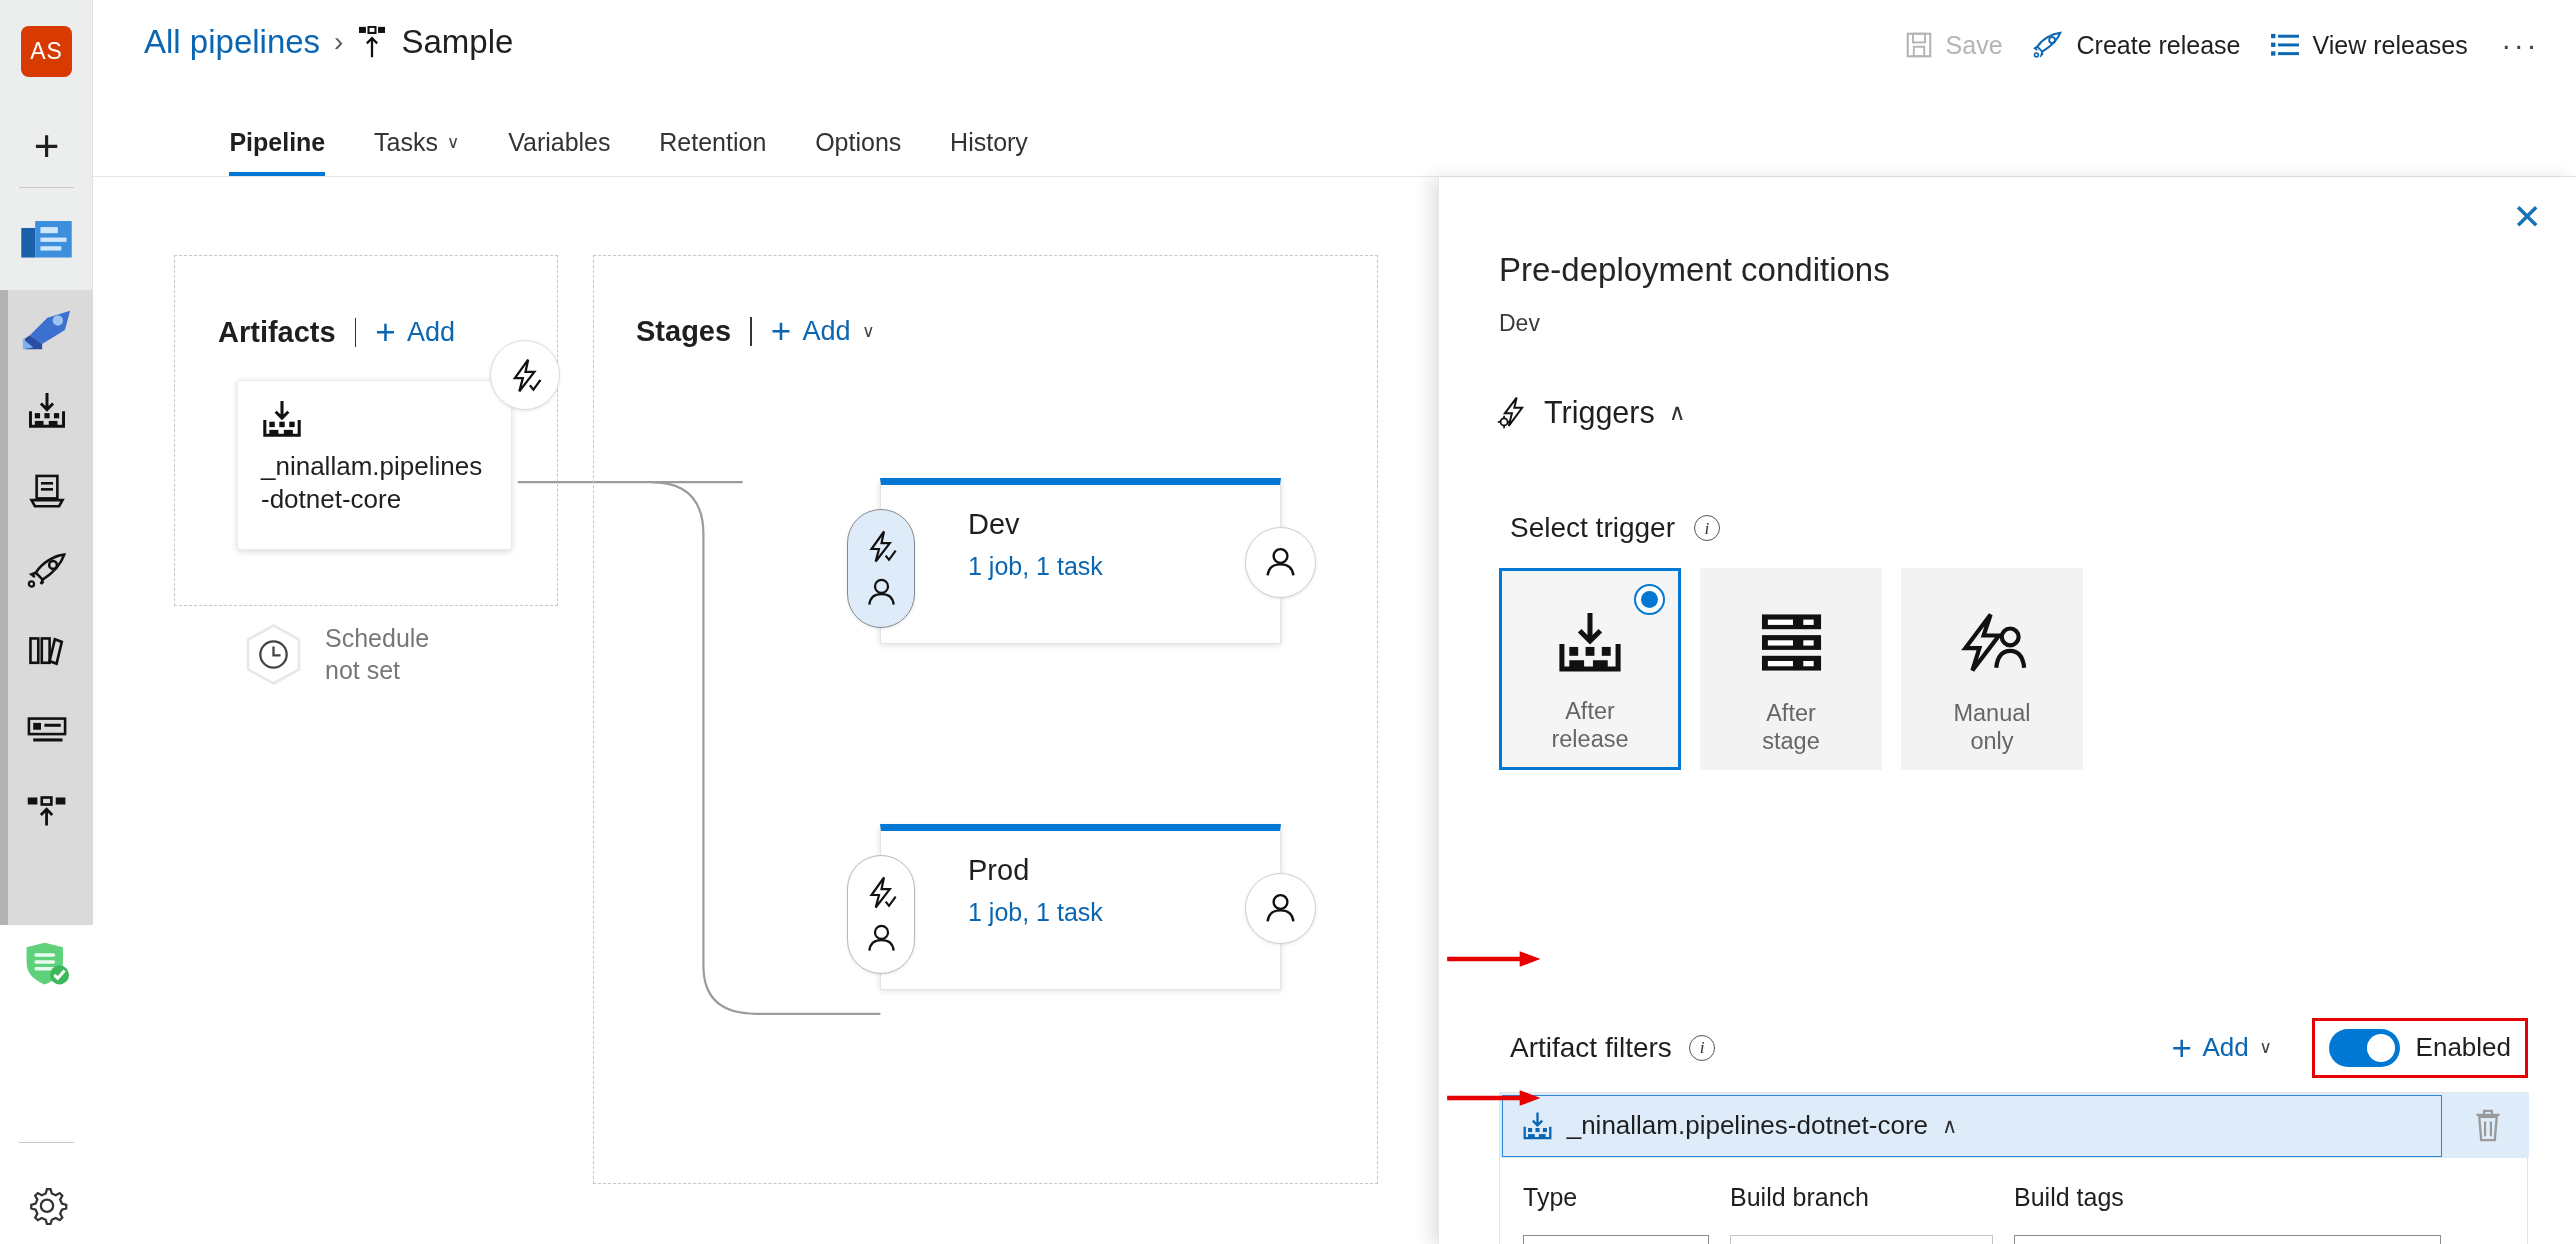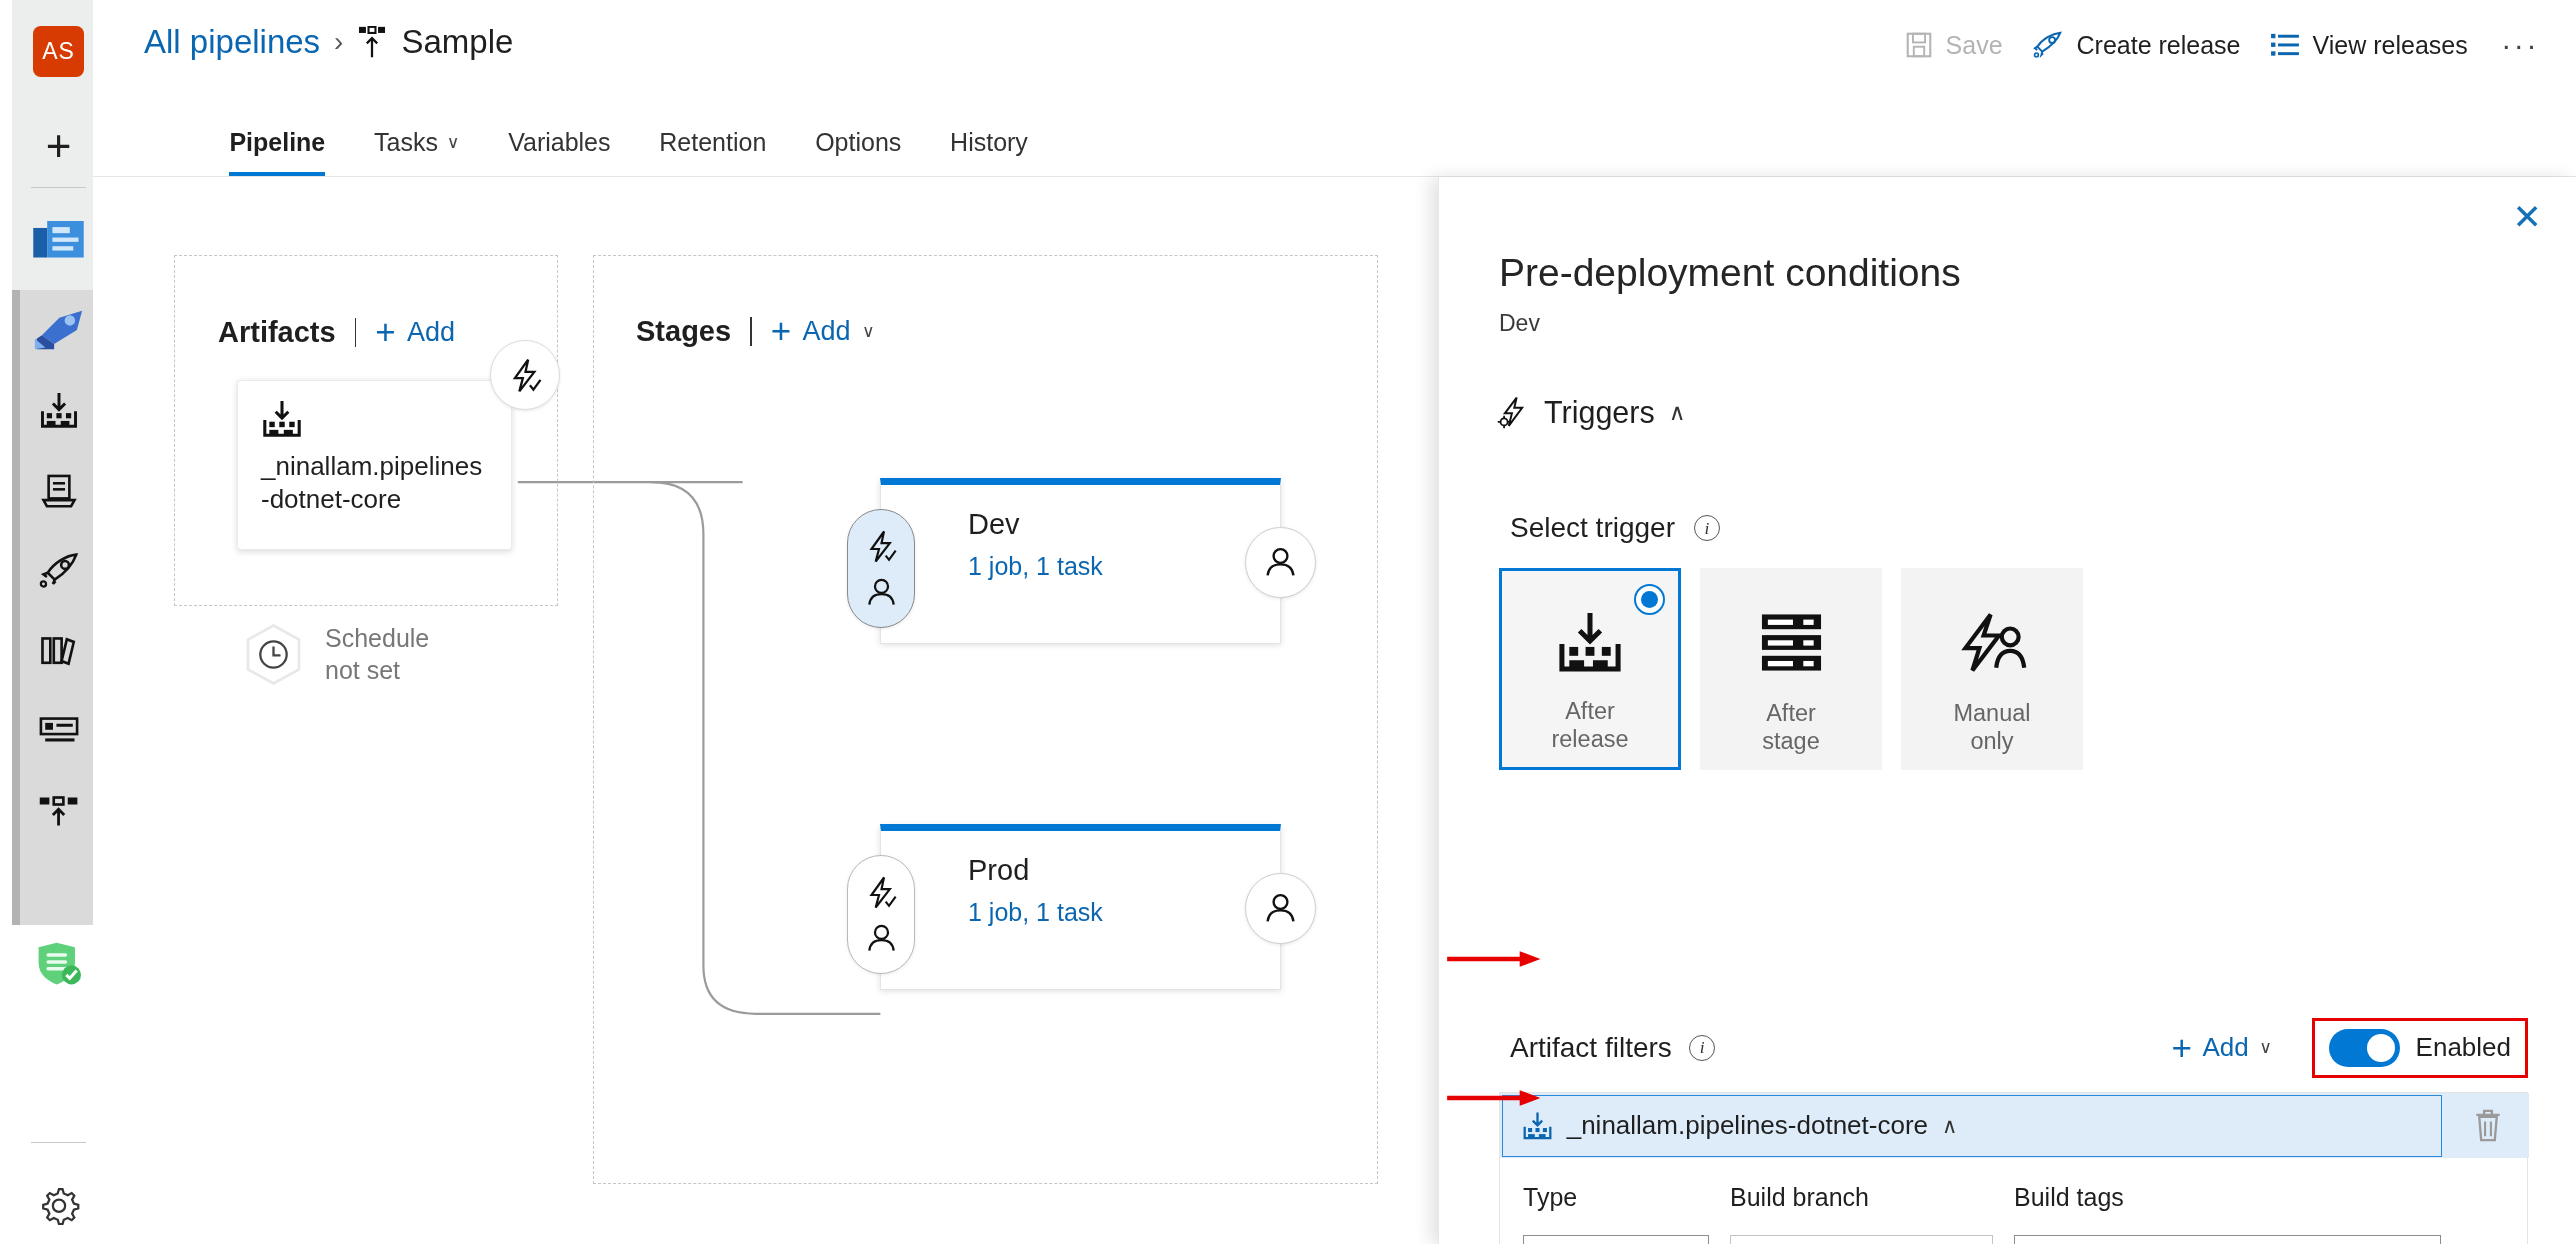--- a/index.html
+++ b/index.html
@@ -5,21 +5,21 @@
   * { box-sizing: border-box; margin: 0; padding: 0; }
   html, body {
     width: 2576px; height: 1245px;
     font-family: "Liberation Sans", sans-serif;
     background: #ffffff; overflow: hidden;
   }
   #root { position: relative; width: 2576px; height: 1245px; }
 
   
   #rail {
-    position: absolute; left: 12px; top: 0; width: 93px; height: 894px;
+    position: absolute; left: 0; top: 0; width: 93px; height: 894px;
     background: #eceded; border-right: 0.9px solid #e1e1e1;
   }
   #rail-selected-band {
     position: absolute; left: 0; top: 290px; width: 93px; height: 635px;
     background: #dadada;
   }
   #rail-selected-band::before {
     content: ""; position: absolute; left: 0; top: 0; width: 7.8px; height: 100%;
     background: #b3b3b3;
   }
@@ -143,21 +143,21 @@
   
   #panel {
     position: absolute; left: 1438px; top: 177px; width: 1138px; height: 1068px;
     background:#fff; border-left: 0.9px solid #e8e8e8;
     box-shadow: -7.8px 0 15.7px rgba(0,0,0,0.11);
   }
   #panel-close {
     position: absolute; right: 24.4px; top: 15.7px; width: 49px; height: 49px;
     display:flex; align-items:center; justify-content:center; color:#1572b6; font-size: 35px; font-weight: 300;
   }
-  #panel-title { position:absolute; left: 60px; top: 74px; font-size: 39px; color:#252525; }
+  #panel-title { position:absolute; left: 60px; top: 74px; font-size: 33px; color:#252525; }
   #panel-subtitle { position:absolute; left: 60px; top: 133px; font-size: 23px; color:#3a3a3a; }
 
   #triggers-head { position:absolute; left: 58px; top: 218px; display:flex; align-items:center; gap: 14px; }
   #triggers-label { font-size: 30.5px; color:#1f1f1f; }
   #triggers-chevron { font-size: 23px; color:#333; font-weight: 300; }
   #triggers-desc { position:absolute; left: 60px; top: 273px; font-size: 23px; color:#333; }
 
   #select-trigger-row { position:absolute; left: 60px; top: 335px; display:flex; align-items:center; gap: 19px; }
   .field-label { font-size: 28px; color:#1f1f1f;margin-left:11px; }
   .info-icon {

